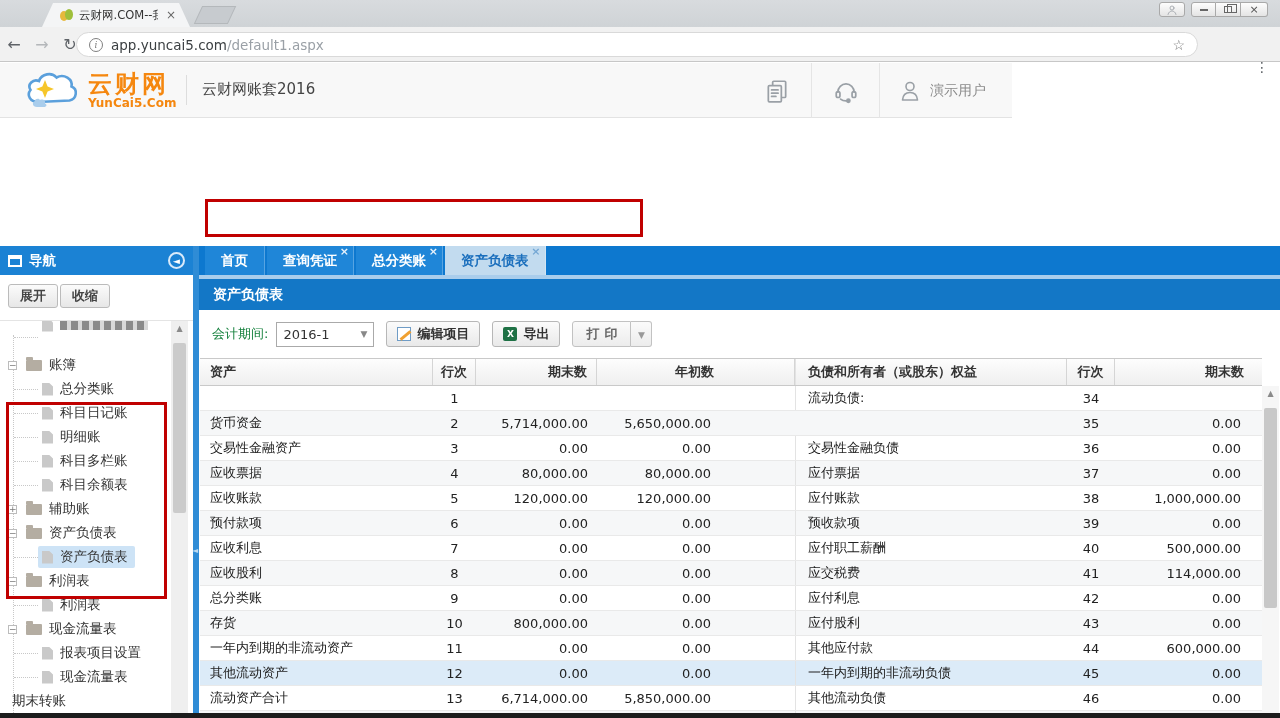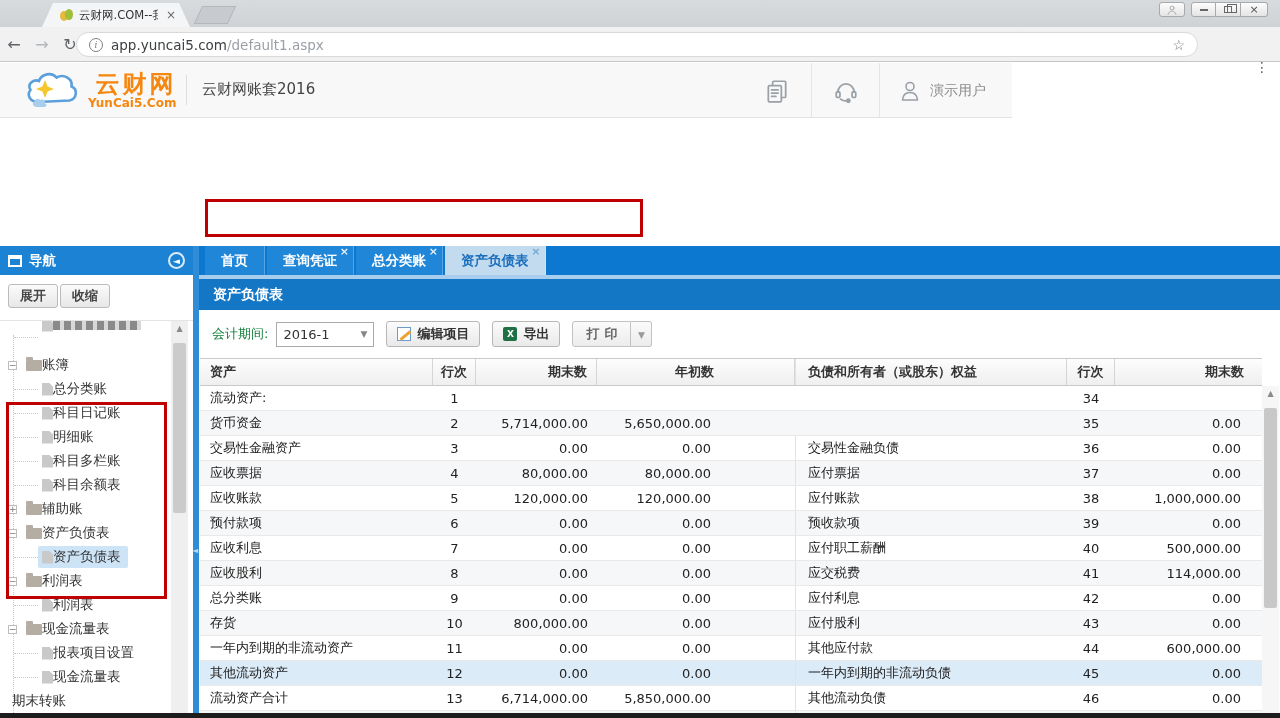--- a/index.html
+++ b/index.html
@@ -38,21 +38,21 @@
   .urlbox { position:absolute; left:76px; top:5px; width:1122px; height:25px; background:#fff; border:1px solid #d9d9d9;
             border-radius:13px; display:flex; align-items:center; padding:0 12px; gap:8px; }
   .info-ic { width:14px; height:14px; border:1.2px solid #808080; border-radius:50%; font-size:9px; color:#808080;
              display:flex; align-items:center; justify-content:center; font-style:italic; font-family:"DejaVu Serif",serif; }
   .url-host { font-size:13.5px; color:#3c4043; }
   .url-path { font-size:13.5px; color:#9aa0a6; }
   .star { margin-left:auto; font-size:14px; color:#777; }
   .menu3 { position:absolute; right:8px; top:32px; width:20px; text-align:center; font-size:14px; color:#5f6368; letter-spacing:0; }
 
   
-  .appheader { position:absolute; left:0; top:63px; width:1012px; height:55px; background:#f8f8f8; border-bottom:1px solid #e3e3e3;text-align:right; }
+  .appheader { position:absolute; left:0; top:63px; width:1012px; height:55px; background:#f8f8f8; border-bottom:1px solid #e3e3e3; }
   .logo { position:absolute; left:24px; top:6px; display:flex; align-items:center; gap:8px; }
   .logo-txt .cn { font-size:24px; font-weight:bold; color:#f5870f; letter-spacing:3px; line-height:24px; }
   .logo-txt .en { font-size:12px; font-weight:bold; color:#f5870f; }
   .hdr-sep { position:absolute; left:186px; top:12px; height:30px; width:1px; background:#ddd; }
   .account-title { position:absolute; left:202px; top:17px; font-size:15px; color:#444; }
   .hdr-right { position:absolute; right:8px; top:0; height:55px; display:flex; align-items:center; }
   .hdr-ic { width:68px; height:55px; display:flex; align-items:center; justify-content:center; border-left:1px solid #e5e5e5; }
   .hdr-ic:first-child { border-left:none; }
   .hdr-user { display:flex; align-items:center; gap:8px; padding:0 18px; height:55px; border-left:1px solid #e5e5e5; color:#8a8a8a; font-size:14px; }
 
@@ -76,21 +76,21 @@
   .tree-guide { position:absolute; left:13px; top:14px; height:482px; border-left:1px dotted #c8c8c8; }
   .tree-rows { position:absolute; left:0; top:0; width:100%; }
   .tree-row { display:flex; align-items:center; height:24px; position:relative; }
   .tree-row.l1 { padding-left:8px; }
   .tree-row.l2 { padding-left:14px; }
   .tree-row.clipped { height:32px; overflow:hidden; }
   .tree-row.clipped .tree-content { transform:translateY(-12px); }
   .expander { width:9px; height:9px; border:1px solid #bcbcbc; background:#fff; color:#777; font-size:9px; line-height:7px;
               text-align:center; flex:none; margin-right:5px; z-index:1; }
   .stub { width:24px; border-top:1px dotted #c8c8c8; flex:none; }
-  .tree-content { display:inline-flex; align-items:center; height:22px; padding:0 7px 0 4px; border-radius:2px; }
+  .tree-content { display:inline-flex; align-items:center; gap:7px; height:22px; padding:0 7px 0 4px; border-radius:2px; }
   .tree-row.sel .tree-content { background:#cde3f6; }
   .folder-ic { width:16px; height:11px; background:#b4ada2; border-radius:1px; position:relative; flex:none; }
   .folder-ic::before { content:""; position:absolute; top:-3px; left:0; width:7px; height:3px; background:#b4ada2; border-radius:1px 1px 0 0; }
   .file-ic { width:11px; height:13px; background:#c9c9c9; clip-path:polygon(0 0,62% 0,100% 30%,100% 100%,0 100%); flex:none; }
   .tree-label { font-size:13.5px; color:#333; white-space:nowrap; }
   .label-smudge { width:88px; height:9px; background:repeating-linear-gradient(90deg,#8a8a8a 0 7px,#d8d8d8 7px 11px); }
 
   .tree-scroll { position:absolute; left:171px; top:203px; width:17px; height:511px; background:#efefef; }
   .scroll-arrow { position:absolute; left:0; width:17px; height:16px; color:#8a8a8a; font-size:8px; text-align:center; line-height:16px; }
   .tree-scroll .thumb { position:absolute; left:2px; top:22px; width:13px; height:170px; background:#cbcbcb; border-radius:2px; }
@@ -427,24 +427,24 @@
       <div class="c-a">资产</div>
       <div class="c-an">行次</div>
       <div class="c-ae">期末数</div>
       <div class="c-ab">年初数</div>
       <div class="c-l">负债和所有者（或股东）权益</div>
       <div class="c-ln">行次</div>
       <div class="c-le nobord">期末数</div>
     </div>
     <div class="t-body">
         <div class="t-row grid">
-          <div class="c-a">流动资产:</div>
           <div class="c-an">1</div>
           <div class="c-ae"></div>
           <div class="c-ab"></div>
+          <div class="c-l">流动负债:</div>
           <div class="c-ln">34</div>
           <div class="c-le"></div>
         </div>
         <div class="t-row grid alt">
           <div class="c-a">货币资金</div>
           <div class="c-an">2</div>
           <div class="c-ae">5,714,000.00</div>
           <div class="c-ab">5,650,000.00</div>
           <div class="c-ln">35</div>
           <div class="c-le">0.00</div>

